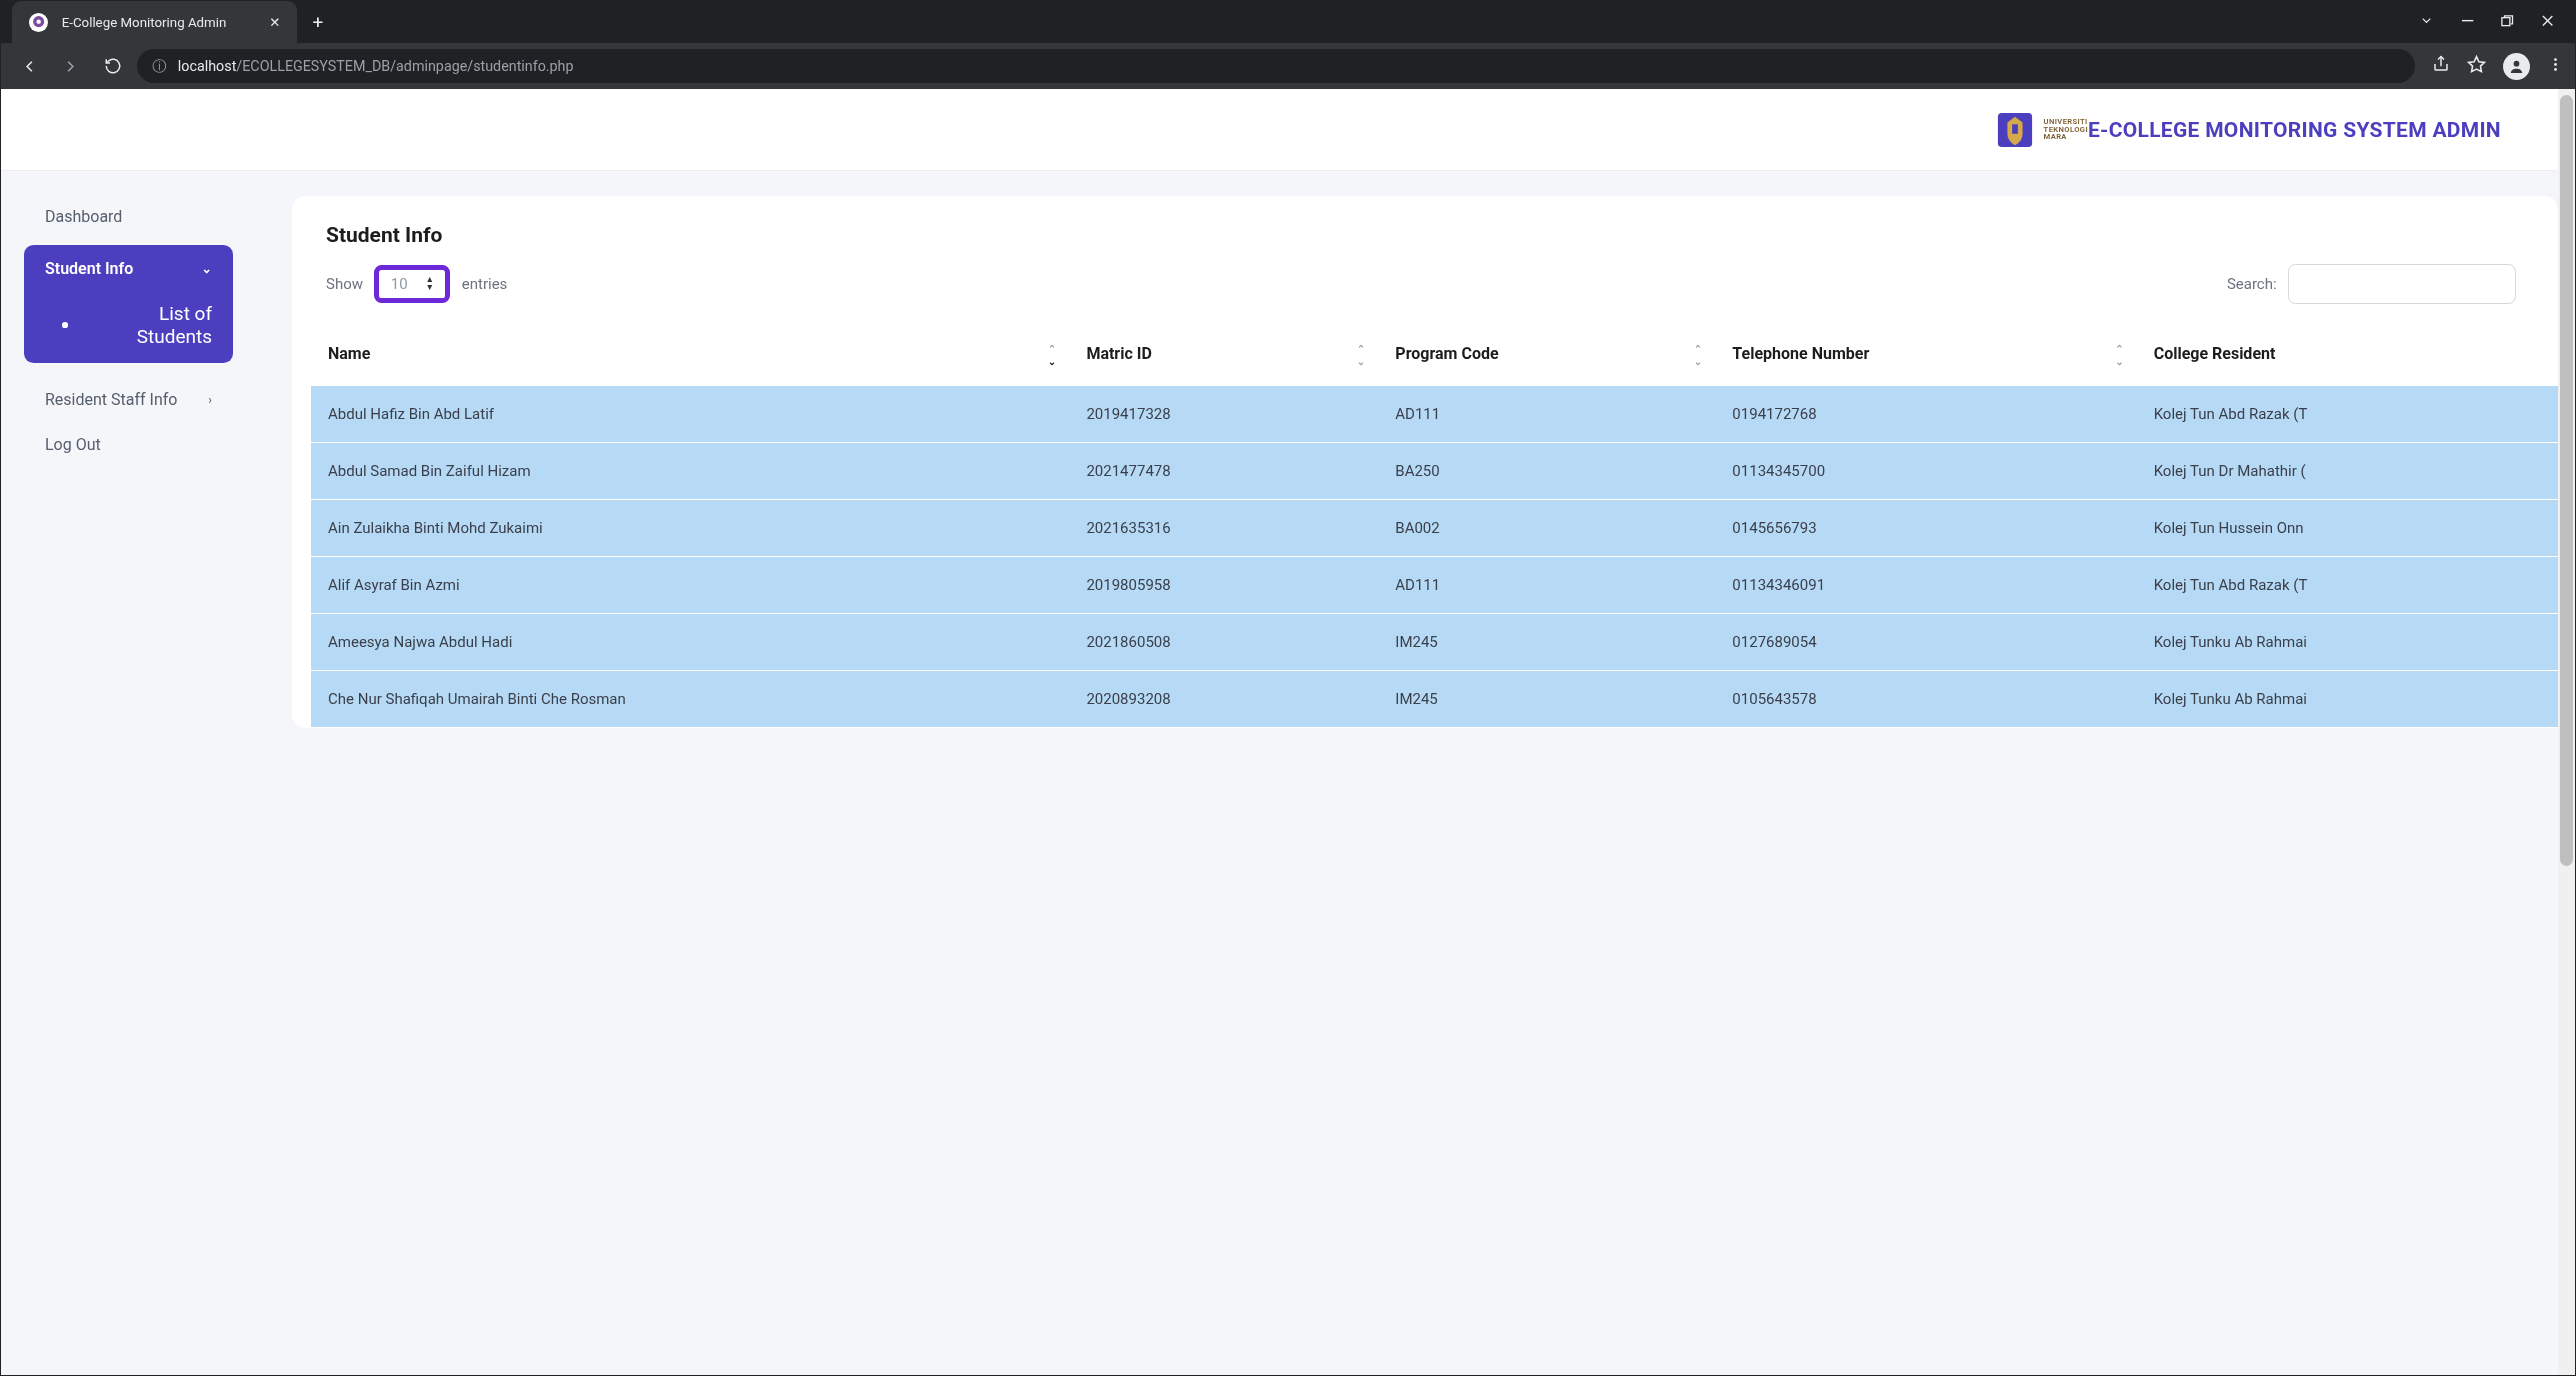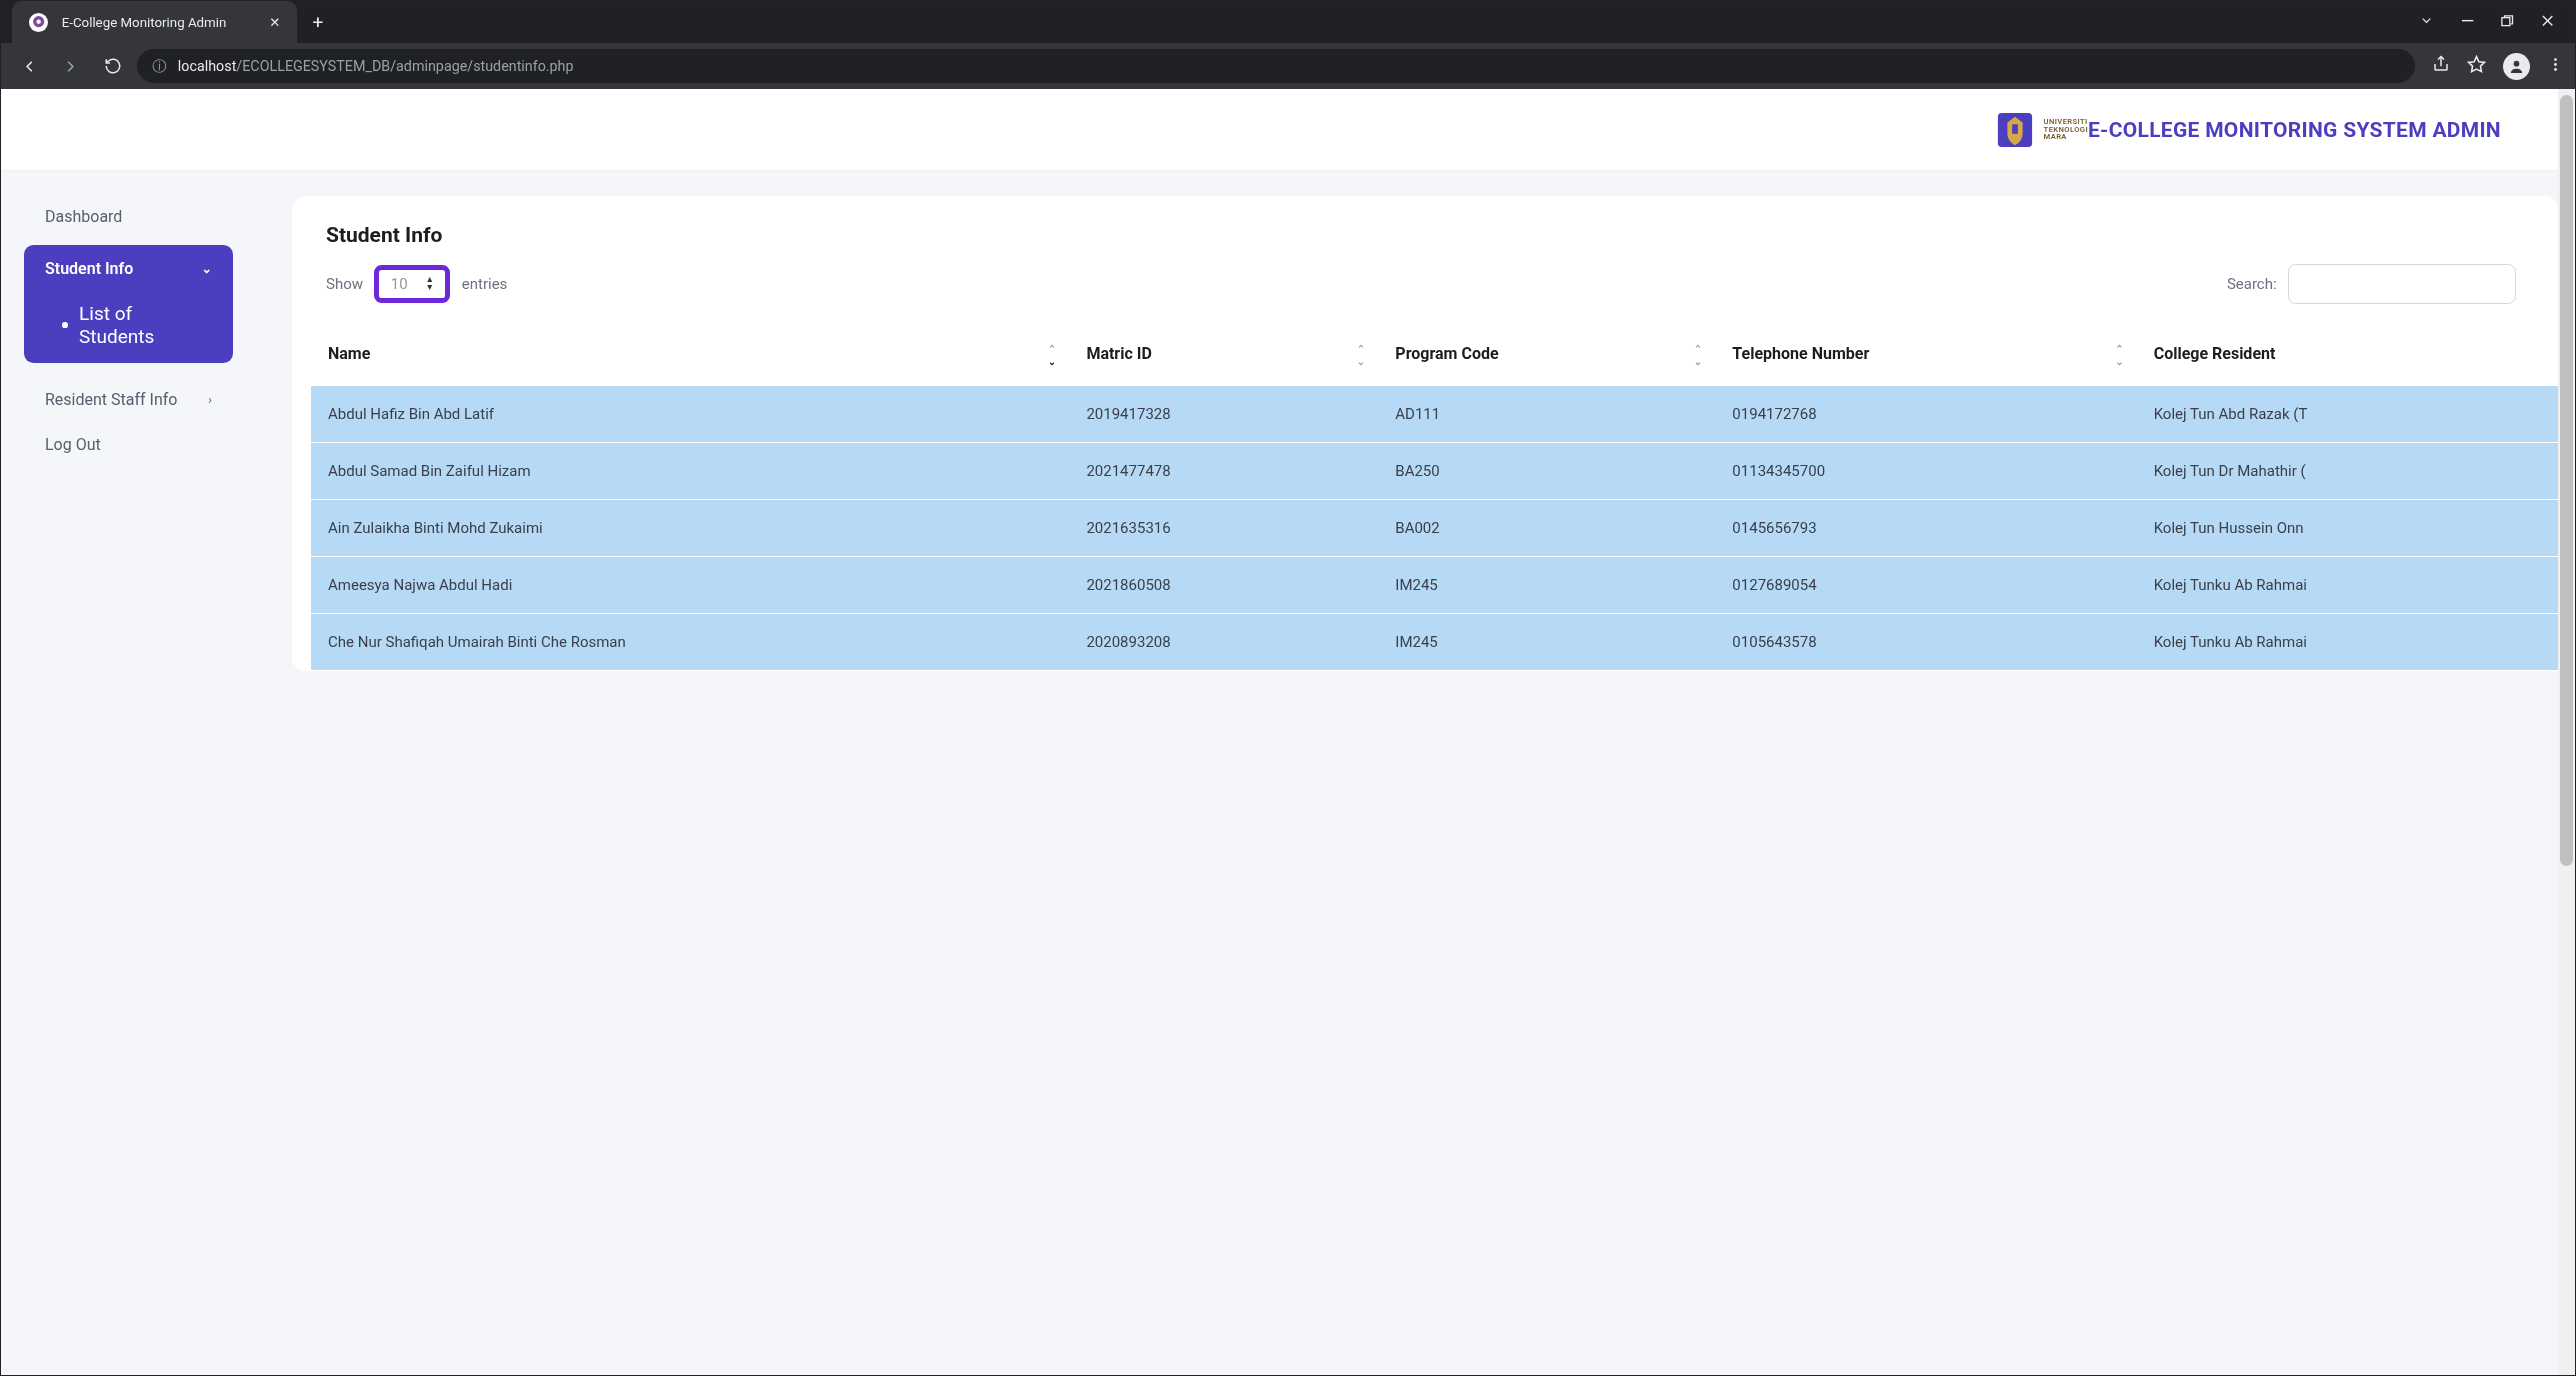--- a/index.html
+++ b/index.html
@@ -36,21 +36,21 @@
     
     .app-header { height: 82px; background: #fff; display: flex; align-items: center; justify-content: flex-end; padding: 0 57px 0 67px; border-bottom: 1px solid #eee; }
     .logo-box { display: flex; align-items: center; gap: 9.5px; }
     .logo-crest { width: 38px; height: 38px; }
     .logo-text-lines { display: flex; flex-direction: column; line-height: 1; }
     .logo-text-lines span { font-size: 7.6px; color: #7a5c2e; letter-spacing: 0.4px; font-weight: 600; }
     .app-title { color: #4b3fbf; font-weight: 700; font-size: 21px; letter-spacing: 0.3px; }
 
     
     .app-body { display: flex; background: #f5f6fa; min-height: calc(100% - 82px); }
-    .sidebar { width: 266px; background: #f5f6fa; padding: 23px 34px 23px 23px; }
+    .sidebar { width: 266px; background: #f5f6fa; padding: 23px 34px 23px 23px; text-align: right; }
     .side-item { padding: 13.3px 21px; color: #555e6d; font-size: 16px; border-radius: 7.6px; cursor: pointer; display: flex; align-items: center; justify-content: space-between; }
     .side-group { background: #4b3fbf; border-radius: 9.5px; margin: 5.7px 0 13.3px 0; overflow: hidden; }
     .side-group .side-item { color: #fff; font-weight: 600; }
     .side-sub { padding: 11.4px 21px 15px 38px; color: #fff; font-size: 19px; display: flex; align-items: center; gap: 11.4px; }
     .side-sub .dot { width: 5.7px; height: 5.7px; background: #fff; border-radius: 50%; }
     .chev { font-size: 12.4px; }
 
     .main { flex: 1; padding: 25px 0 0 25px; }
     .card { background: #fff; border-radius: 13.3px; padding: 27px 0 0 0; }
     .card-title { font-size: 21px; font-weight: 700; color: #1d1d1f; padding: 0 34px 17px 34px; }
@@ -281,20 +281,27 @@
                       <td>Kolej Tun Dr Mahathir (</td>
                     </tr>
                     <tr>
                       <td>Ain Zulaikha Binti Mohd Zukaimi</td>
                       <td>2021635316</td>
                       <td>BA002</td>
                       <td>0145656793</td>
                       <td>Kolej Tun Hussein Onn</td>
                     </tr>
                     <tr>
+                      <td>Alif Asyraf Bin Azmi</td>
+                      <td>2019805958</td>
+                      <td>AD111</td>
+                      <td>01134346091</td>
+                      <td>Kolej Tun Abd Razak (T</td>
+                    </tr>
+                    <tr>
                       <td>Ameesya Najwa Abdul Hadi</td>
                       <td>2021860508</td>
                       <td>IM245</td>
                       <td>0127689054</td>
                       <td>Kolej Tunku Ab Rahmai</td>
                     </tr>
                     <tr>
                       <td>Che Nur Shafiqah Umairah Binti Che Rosman</td>
                       <td>2020893208</td>
                       <td>IM245</td>

